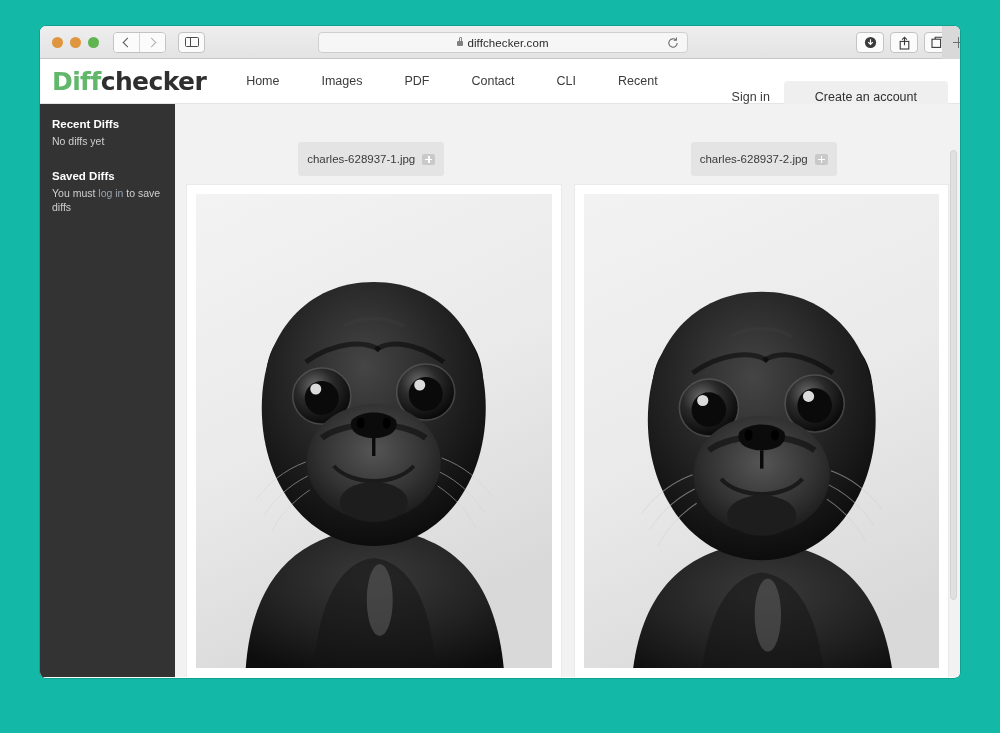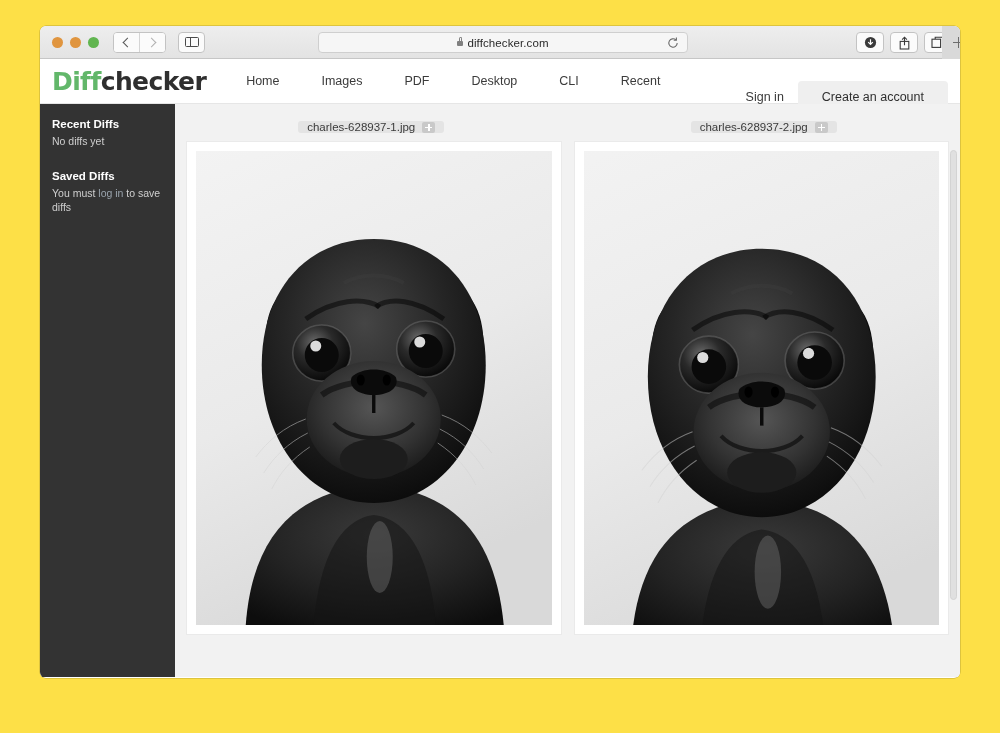--- a/index.html
+++ b/index.html
@@ -9,21 +9,21 @@
     width: 1000px;
     height: 733px;
     overflow: hidden;
     font-family: "Liberation Sans", sans-serif;
   }
 
   #stage {
     position: relative;
     width: 1000px;
     height: 733px;
-    background: #fde047;
+    background: #14b8a6;
   }
 
   
   .browser-window {
     position: absolute;
     left: 40px;
     top: 26px;
     width: 920px;
     height: 652px;
     background: #ffffff;
@@ -230,21 +230,21 @@
     color: #3b3b3b;
     text-decoration: none;
     white-space: nowrap;
   }
   .cta {
     background: #efefef;
     border: none;
     border-radius: 4px;
     font-size: 12.5px;
     color: #2f2f2f;
-    padding: 9px 24px;
+    padding: 9px 31px;
     white-space: nowrap;
     font-family: "Liberation Sans", sans-serif;
   }
 
   
   .app-body {
     display: flex;
     height: 573px;
     background: #f2f2f2;
   }
@@ -282,24 +282,25 @@
     padding-top: 17px;
   }
   .file-col {
     flex: 1;
     display: flex;
     justify-content: center;
   }
   .file-chip {
     background: #e4e4e4;
     border-radius: 3px;
-    padding: 0 9px;
+    padding: 11px 9px;
     display: flex;
     align-items: center;
     gap: 7px;
+    margin-top: 21px;
   }
   .file-name {
     font-size: 11.5px;
     color: #3a3a3a;
     white-space: nowrap;
   }
   .file-ic {
     width: 13px; height: 11px;
     background: #c9c9c9;
     border-radius: 2px;
@@ -412,21 +413,21 @@
       </div>
     </div>
 
     <div class="site-header">
       <div class="logo"><span class="g">Diff</span><span class="d">checker</span></div>
 
       <nav class="mainnav">
         <a href="#">Home</a>
         <a href="#">Images</a>
         <a href="#">PDF</a>
-        <a href="#">Desktop</a>
+        <a href="#">Contact</a>
         <a href="#">CLI</a>
         <a href="#">Recent</a>
       </nav>
 
       <div class="header-right">
         <a class="signin" href="#">Sign in</a>
         <button class="cta">Create an account</button>
       </div>
     </div>
 

